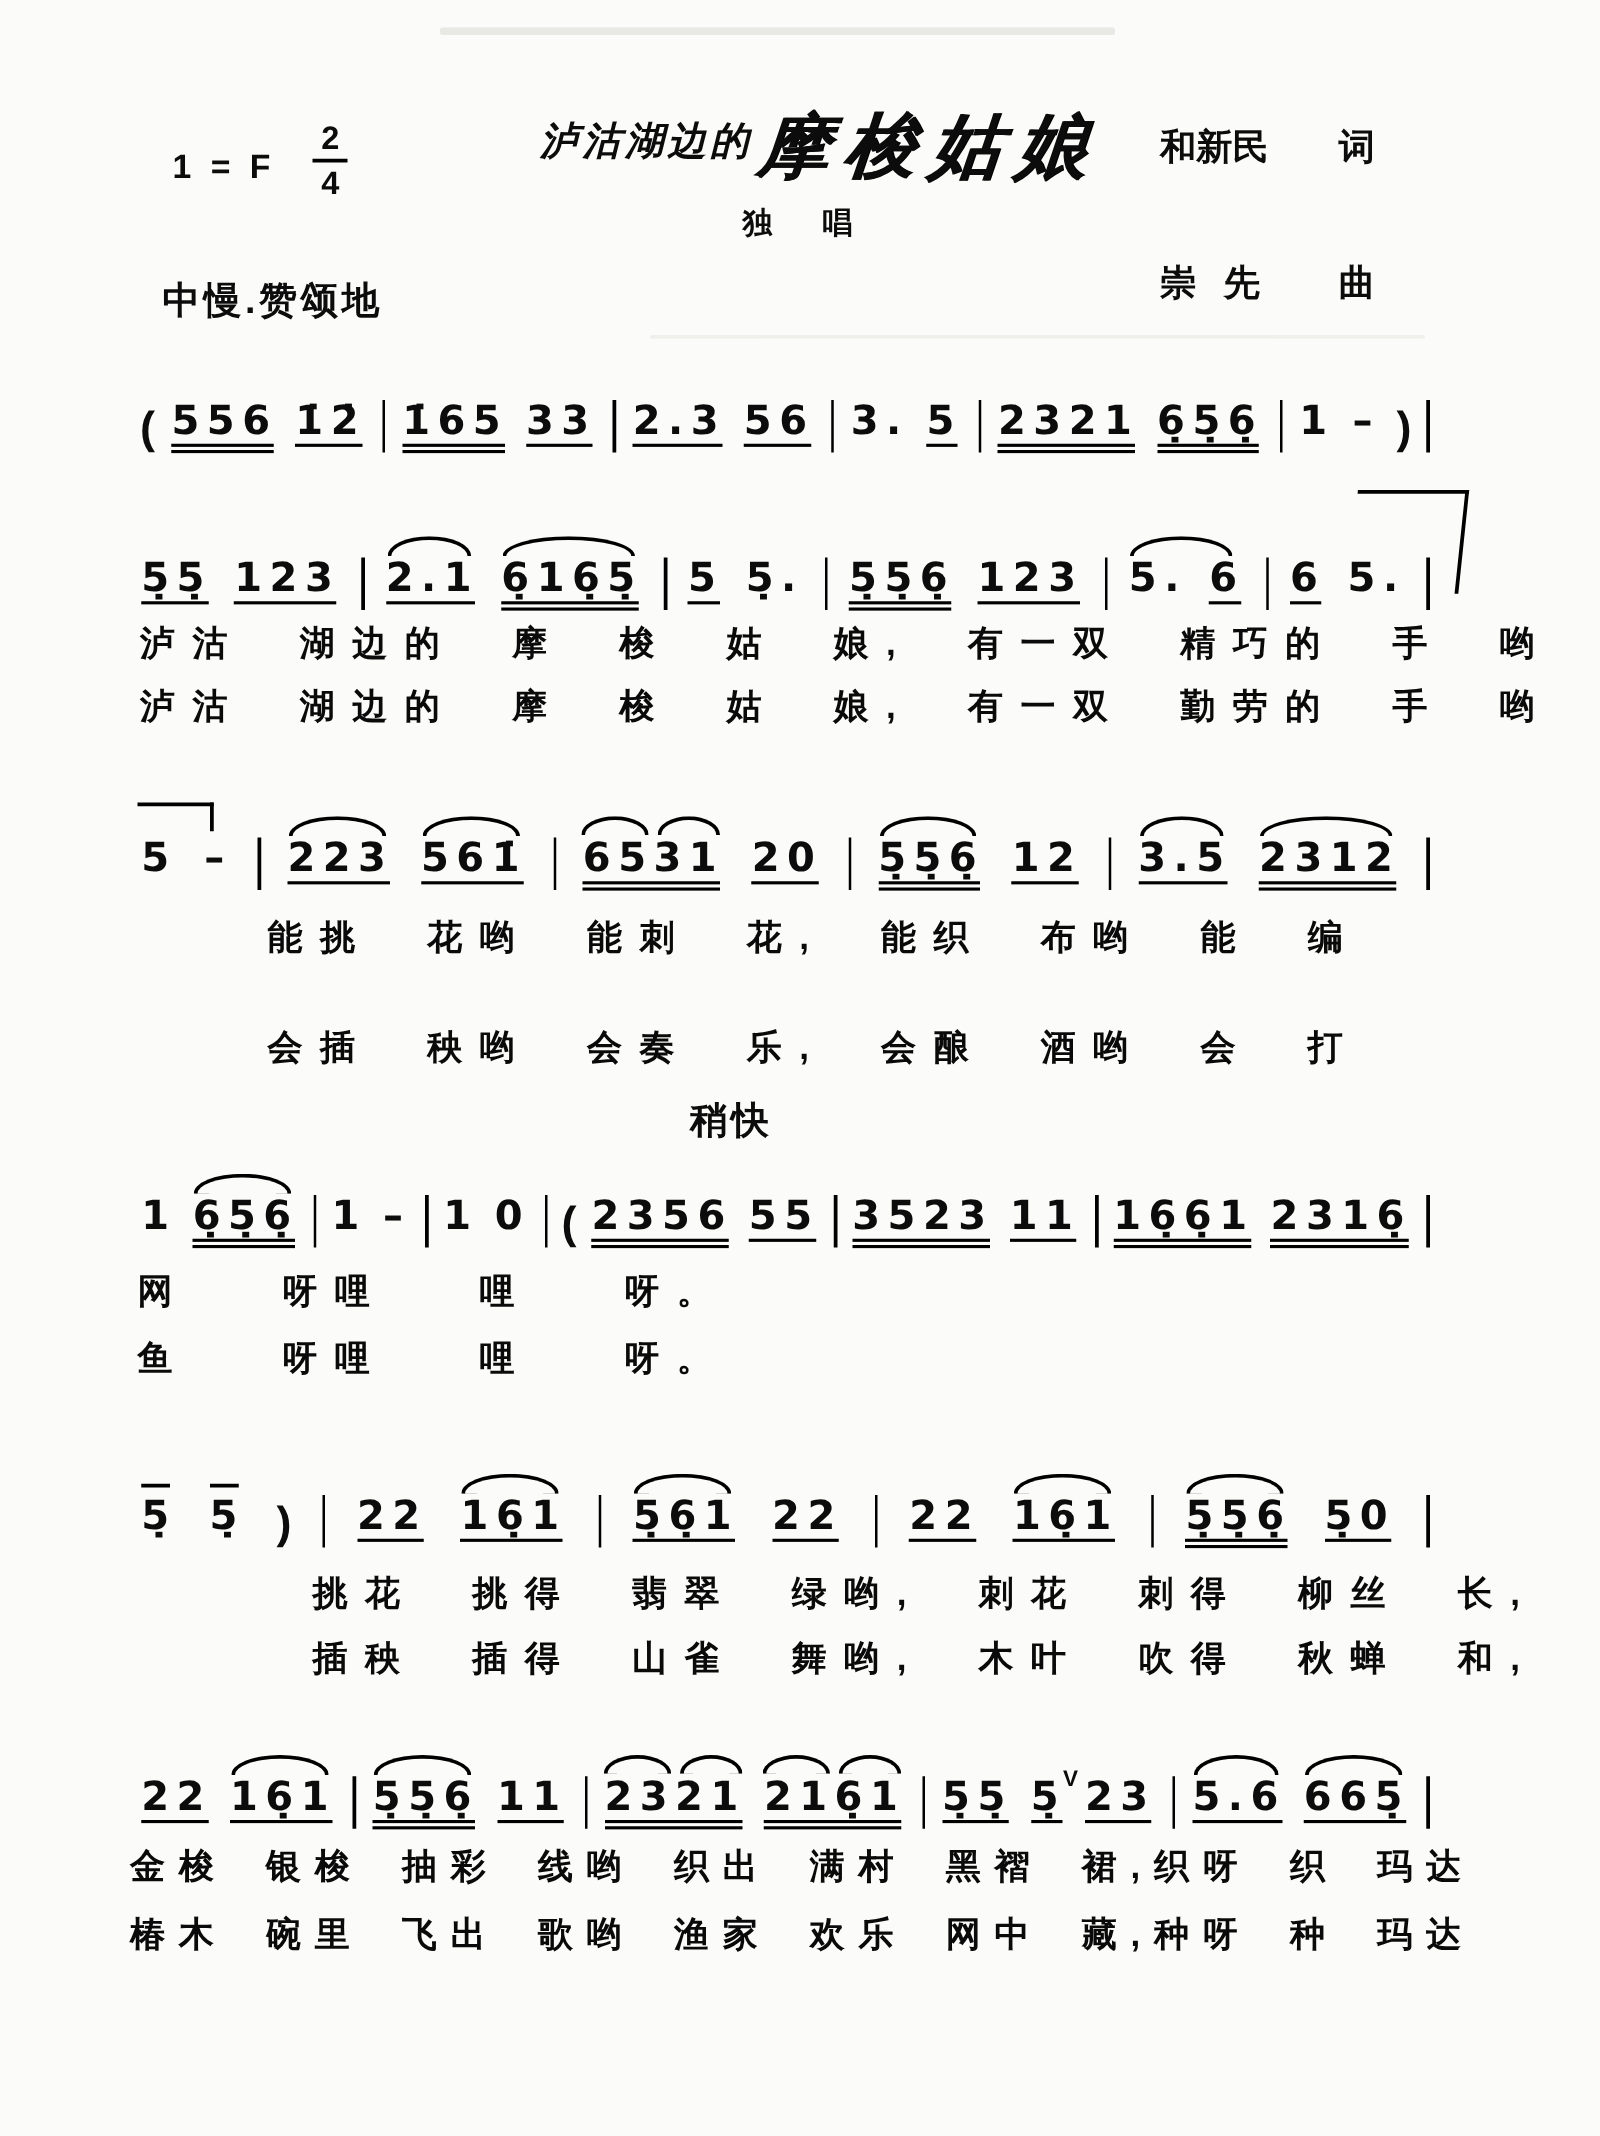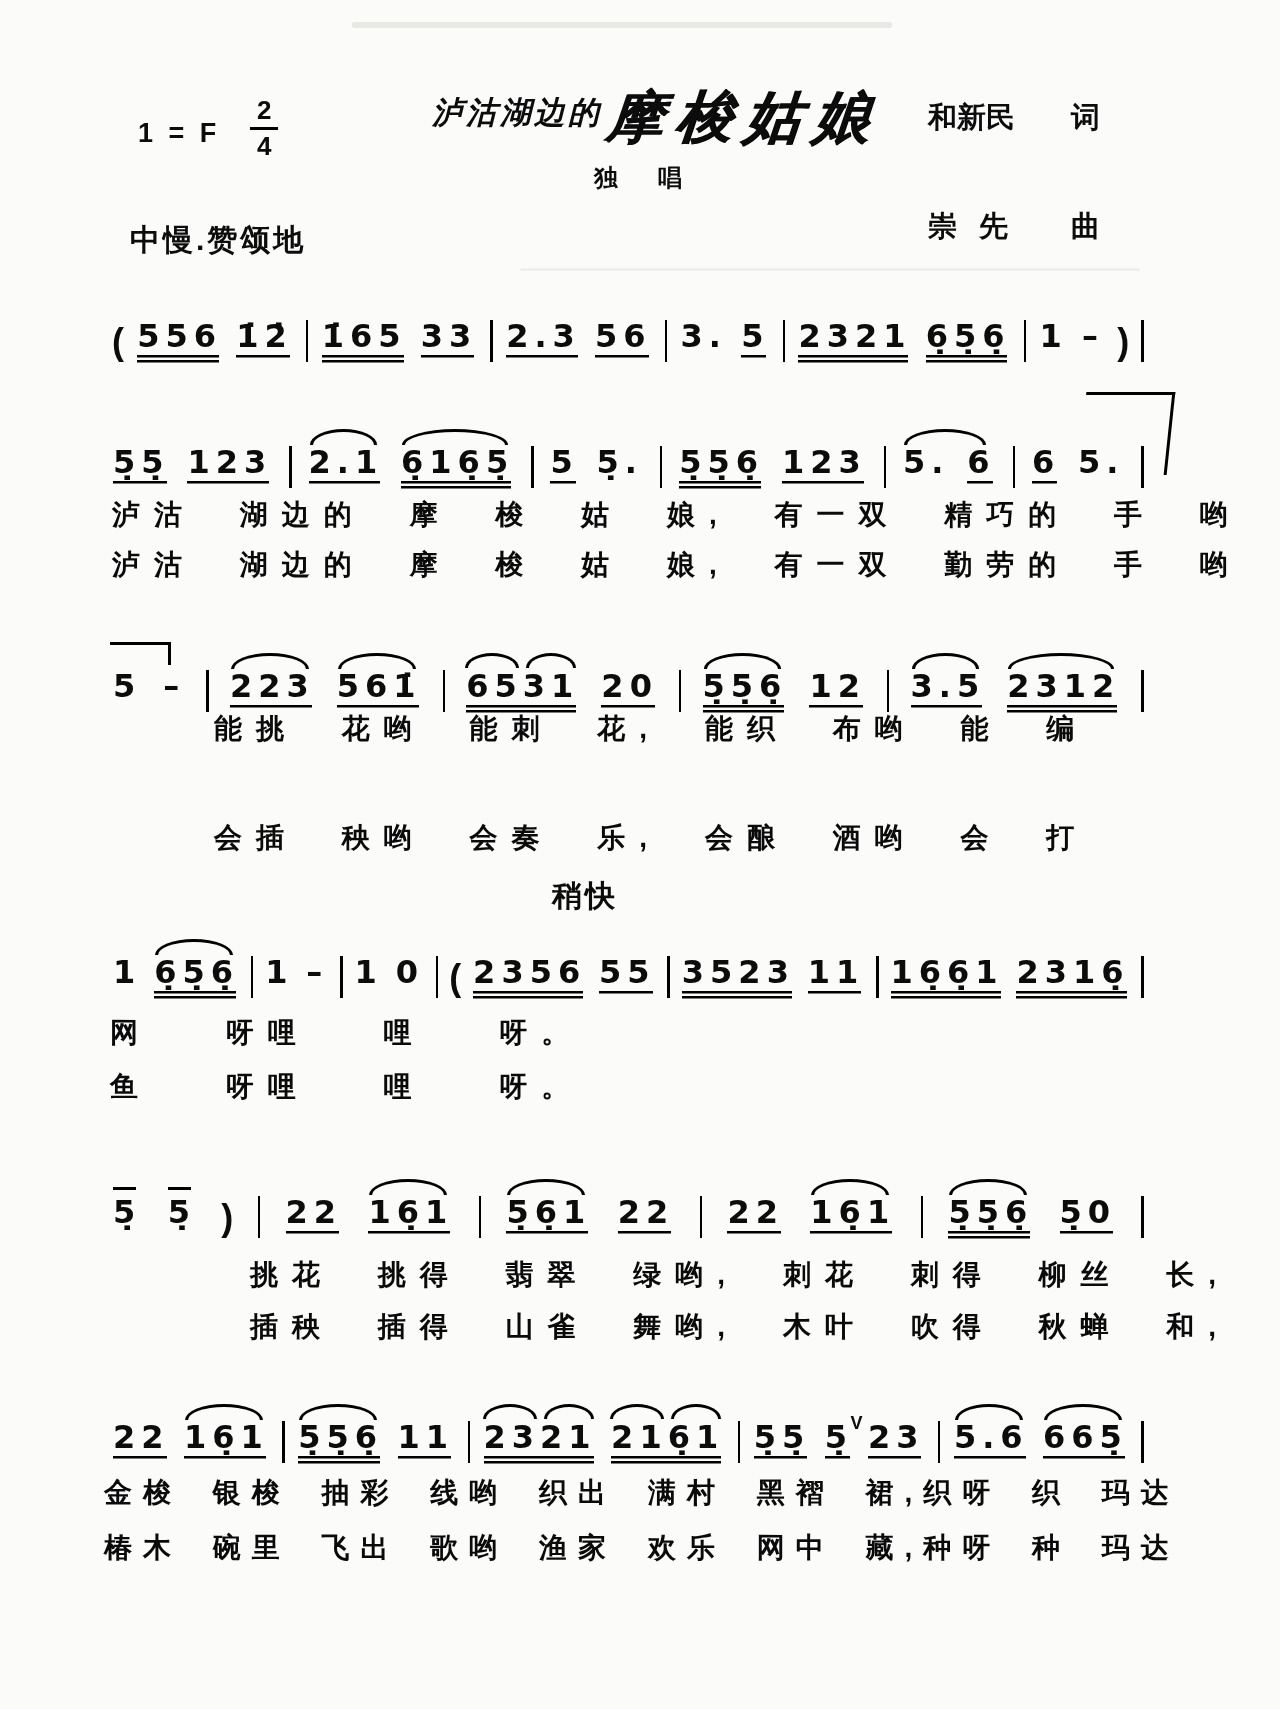--- a/index.html
+++ b/index.html
@@ -59,21 +59,21 @@
 
   
   .volta{position:absolute;border-top:3px solid #000;}
   #volta1{left:1082px;top:392px;width:86px;height:80px;border-right:3px solid #000;transform:skewX(-6deg);}
   #volta2{left:110px;top:642px;width:58px;height:20px;border-right:3px solid #000;}
 
   
   .lyr{position:absolute;font-weight:bold;font-size:28px;letter-spacing:14px;word-spacing:22px;
       white-space:nowrap;color:#0a0a0a;}
   #ly2a{left:112px;top:496px;}  #ly2b{left:112px;top:546px;}
-  #ly3a{left:214px;top:710px;}  #ly3b{left:214px;top:819px;}
+  #ly3a{left:214px;top:731px;}  #ly3b{left:214px;top:819px;}
   #ly4a{left:110px;top:1014px;word-spacing:52px;} #ly4b{left:110px;top:1068px;word-spacing:52px;}
   #ly5a{left:250px;top:1256px;} #ly5b{left:250px;top:1308px;}
   #ly6a{left:104px;top:1474px;letter-spacing:11px;word-spacing:12px;}
   #ly6b{left:104px;top:1529px;letter-spacing:11px;word-spacing:12px;}
 </style>
 </head>
 <body>
 
 <div>
 

